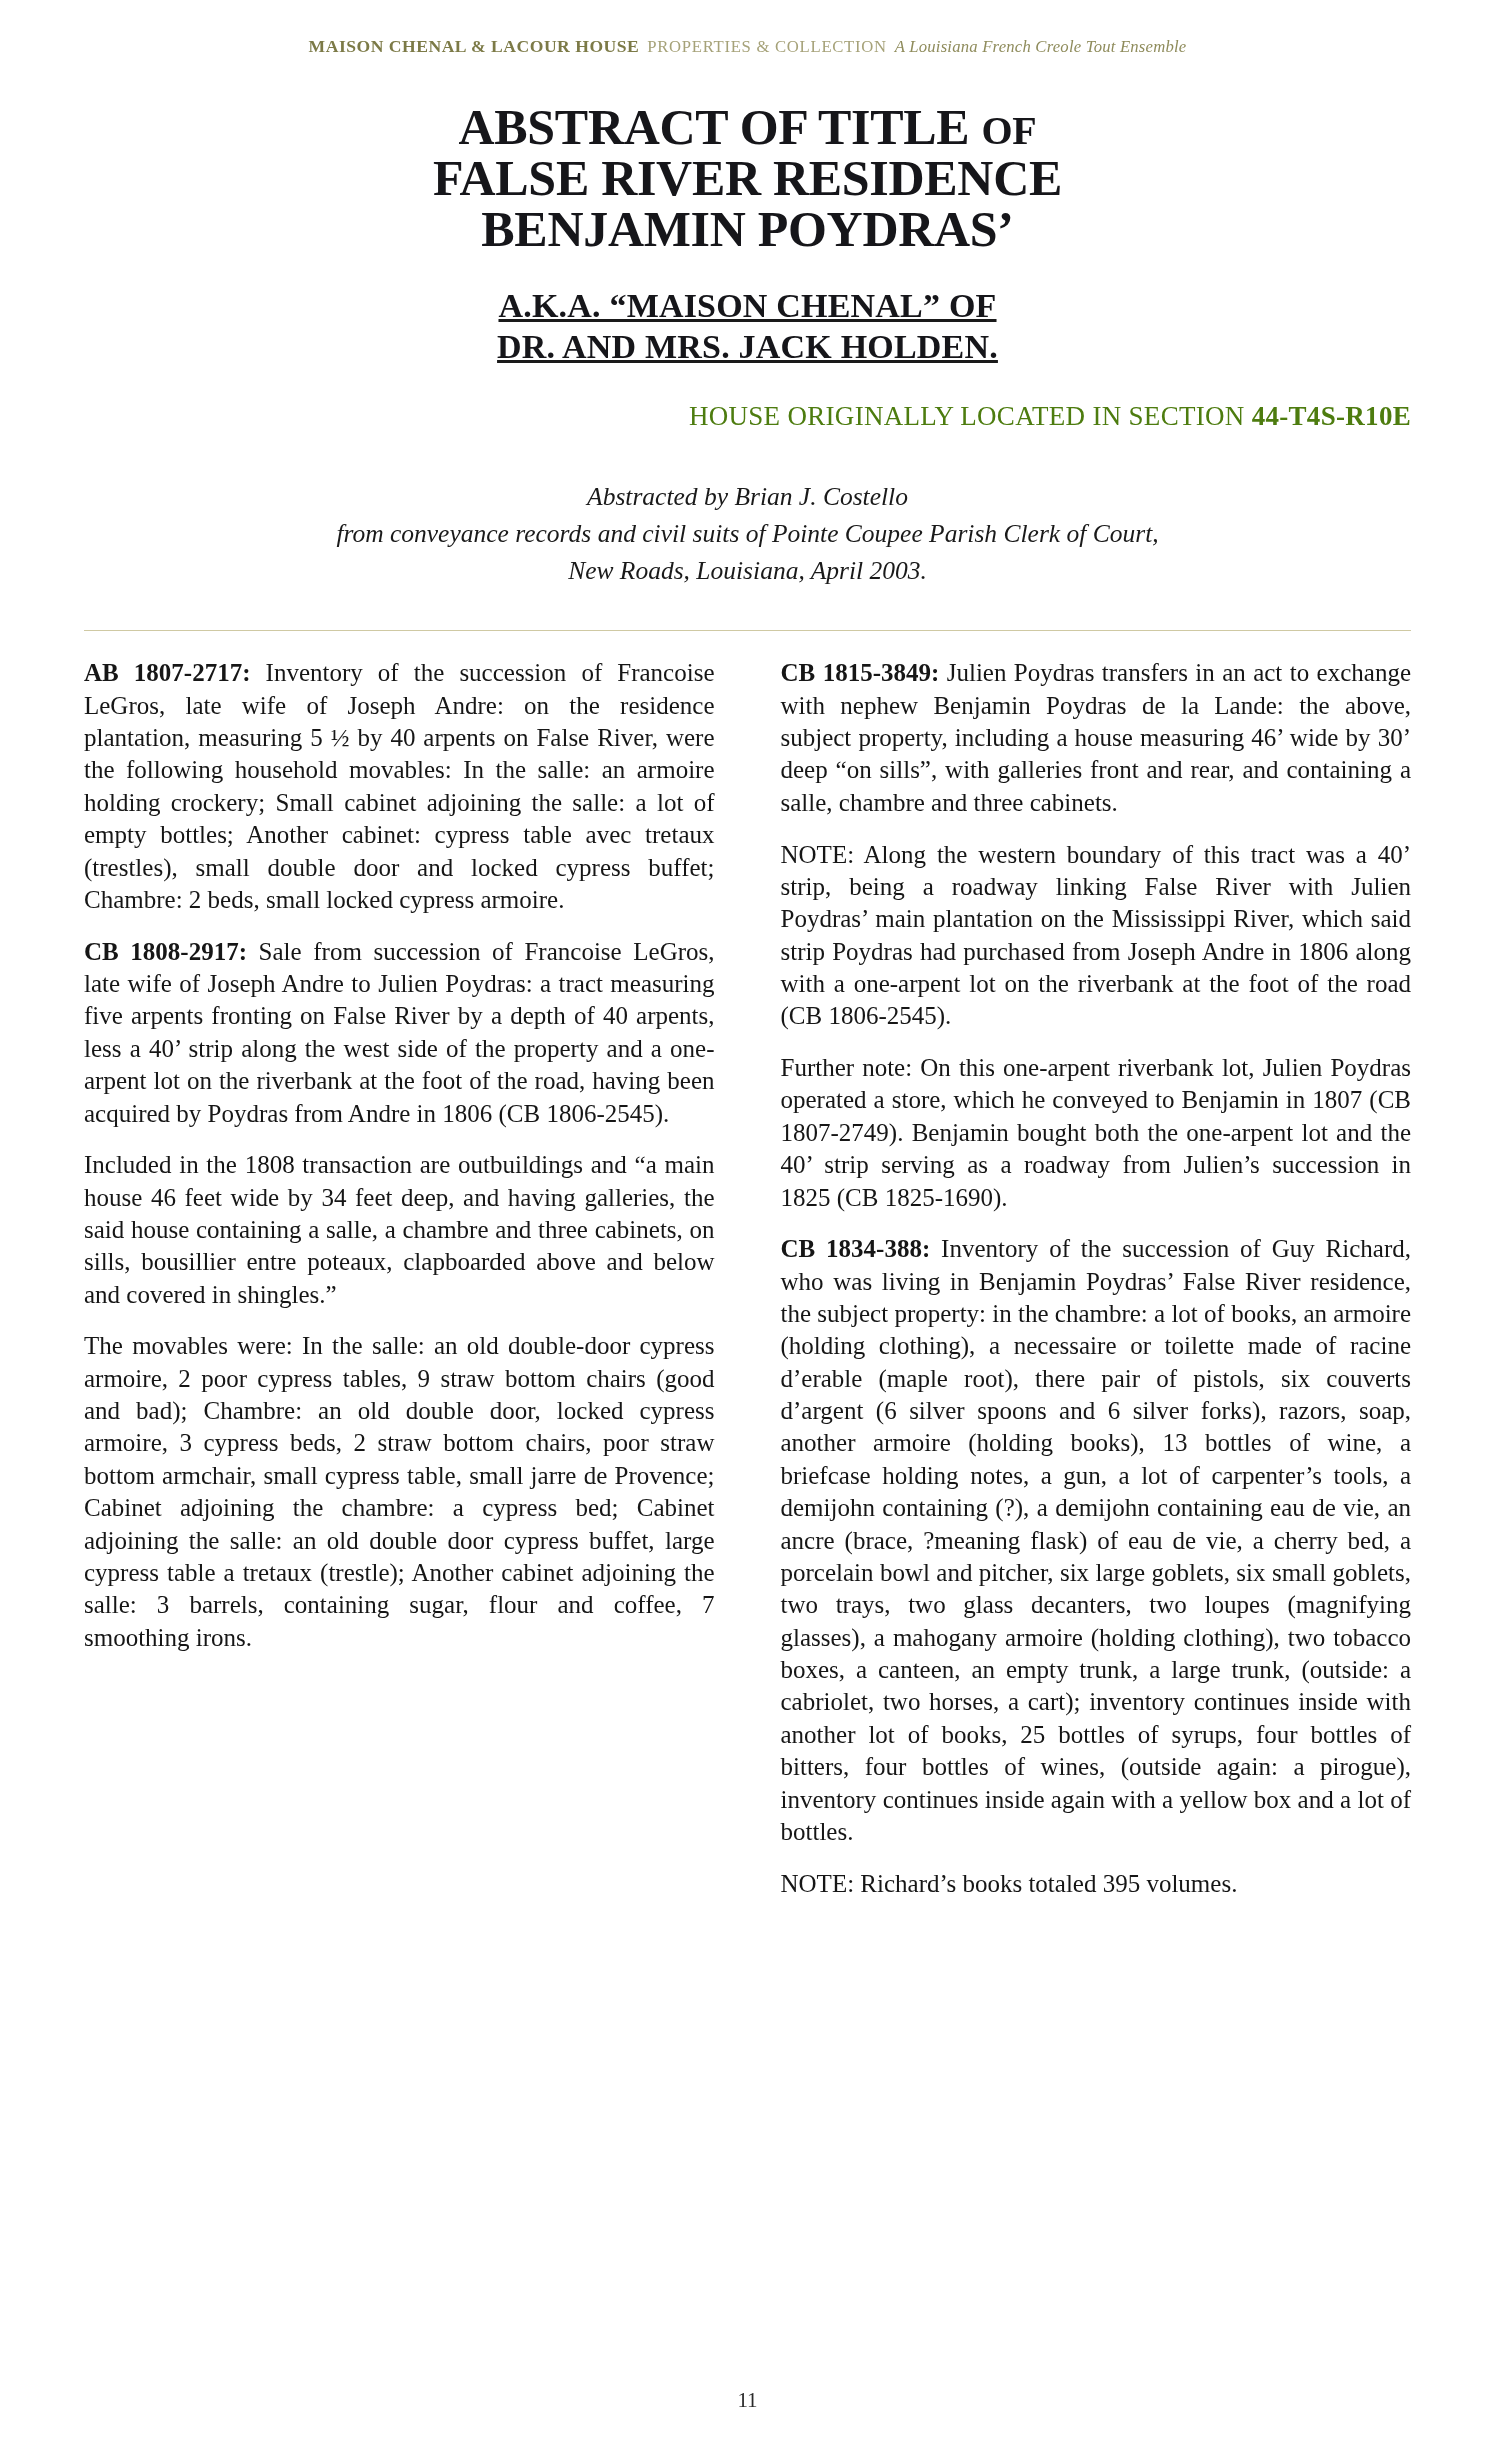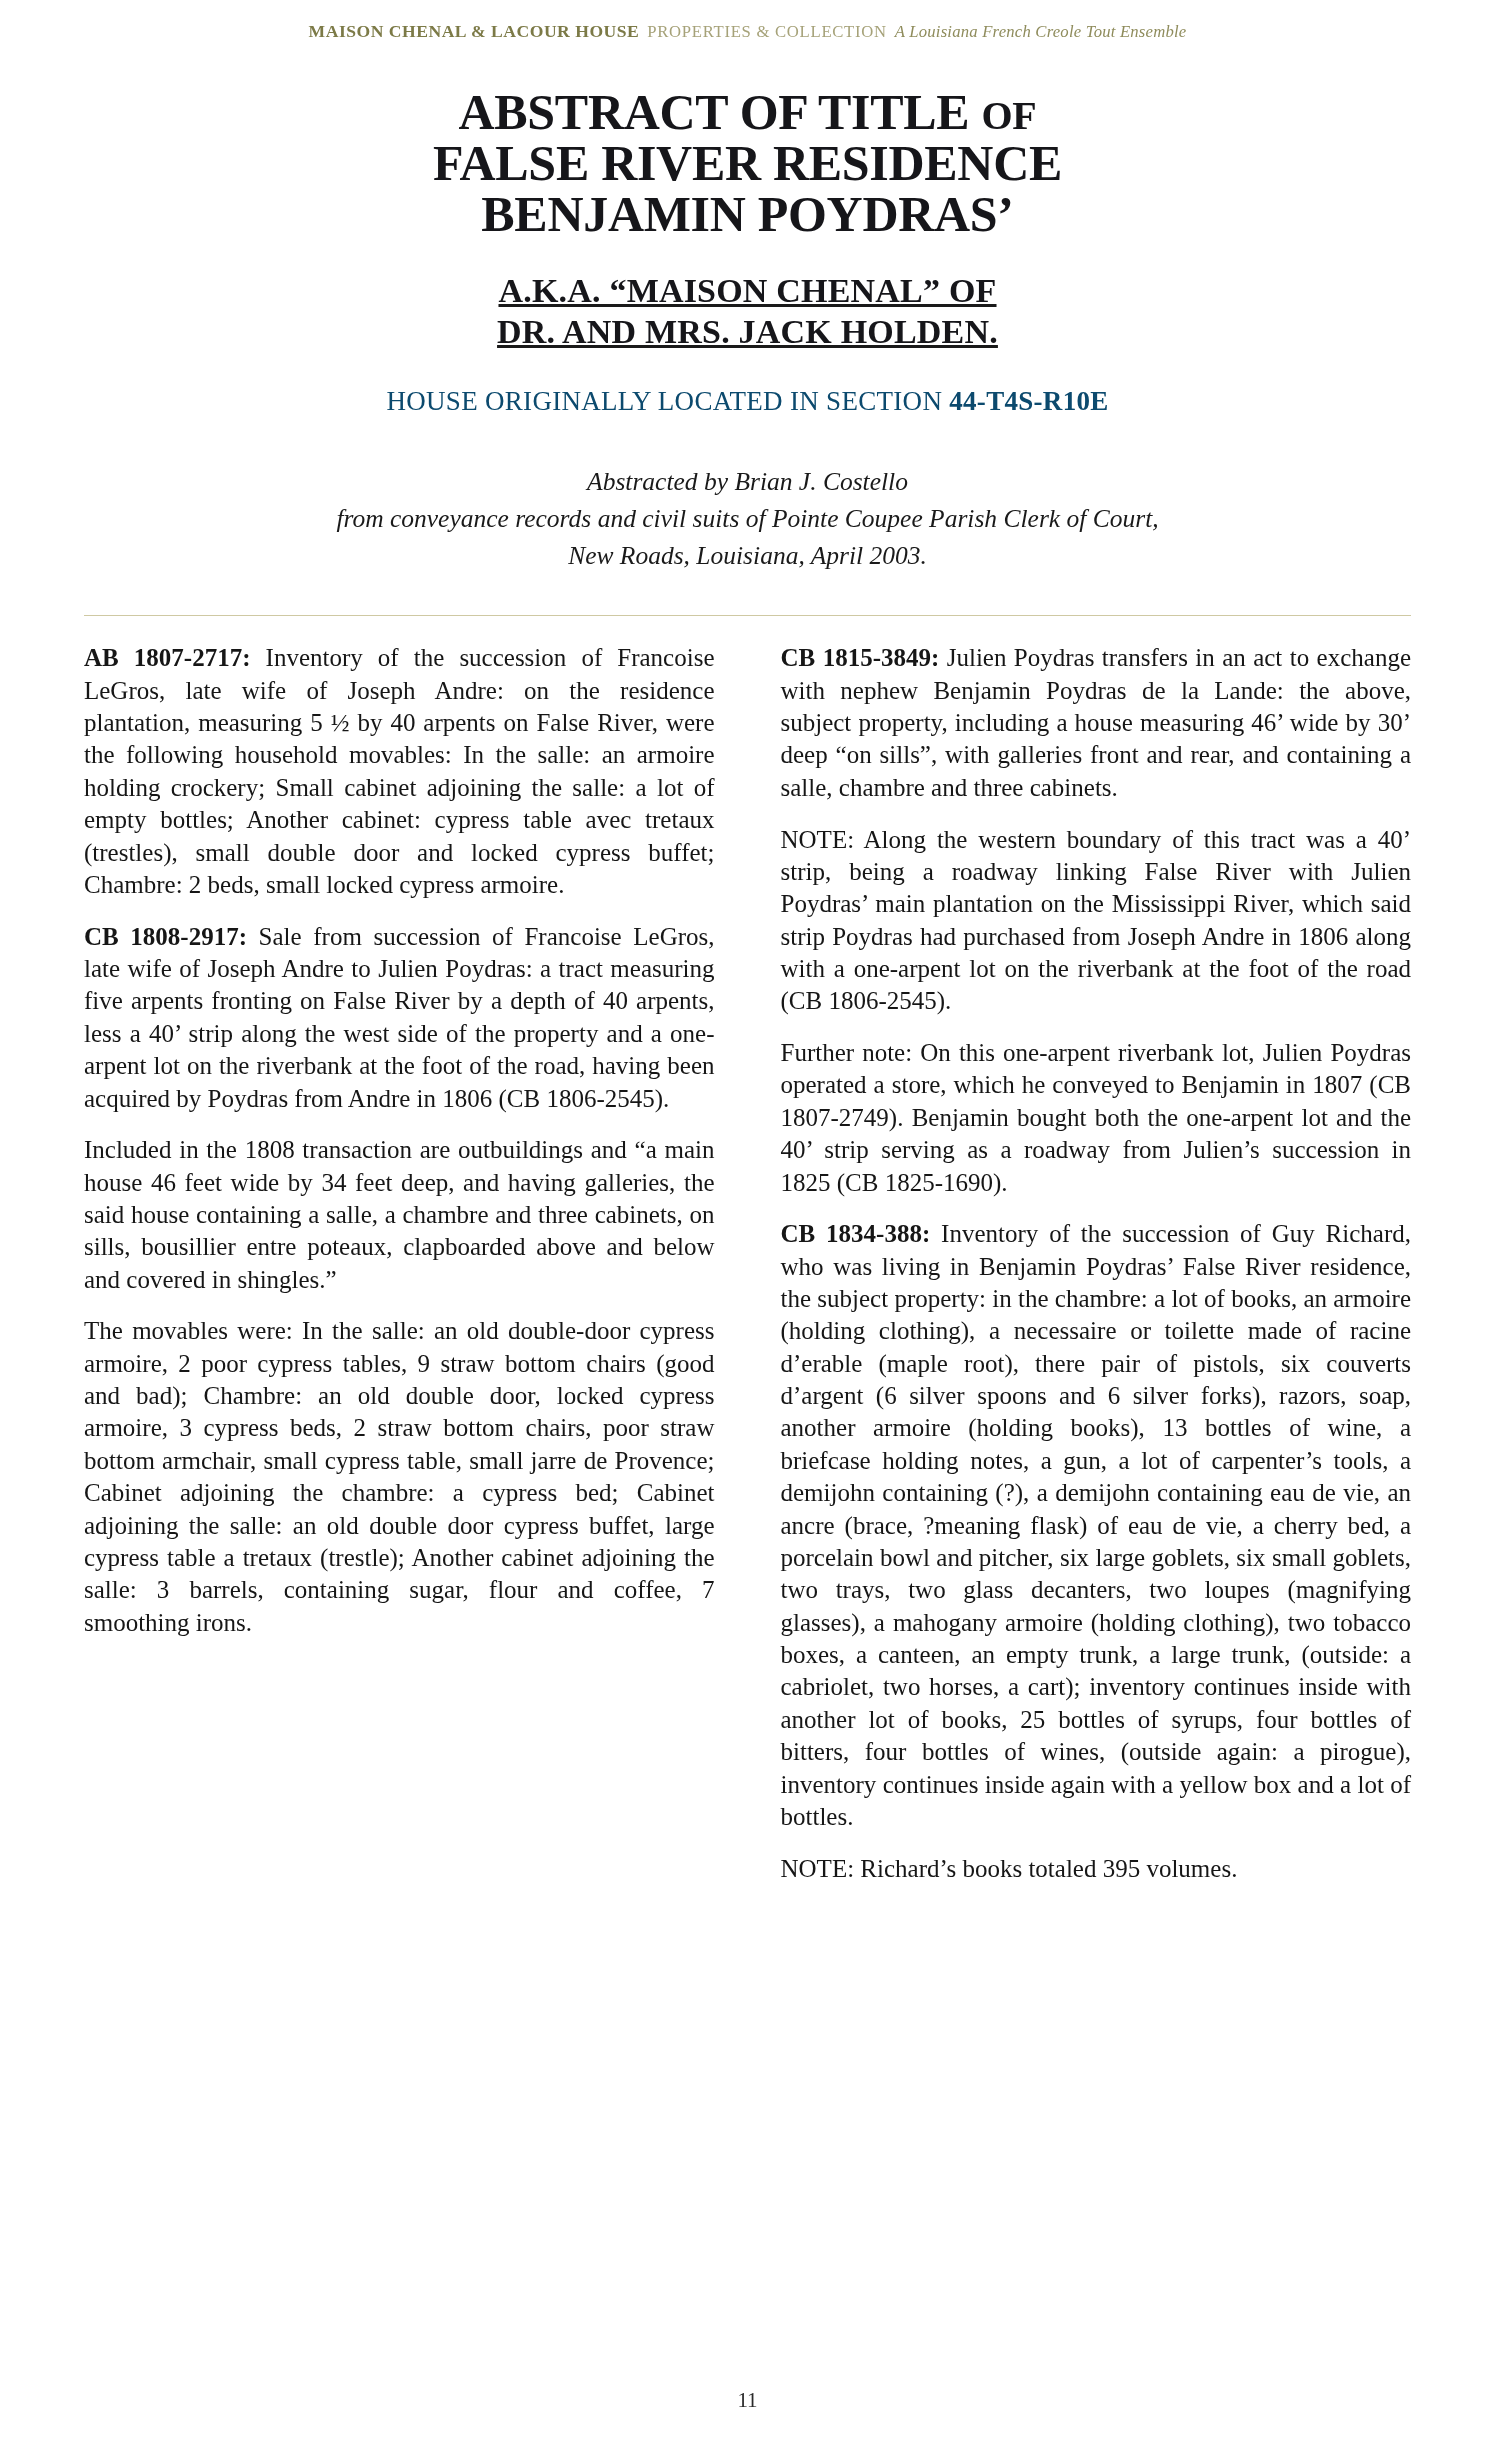--- a/index.html
+++ b/index.html
@@ -20,21 +20,21 @@
     width: 1495px;
     height: 2462px;
     box-sizing: border-box;
     padding: 0 84px;
     position: relative;
   }
 
   
   .running-header {
     text-align: center;
-    padding-top: 23px;
+    padding-top: 38px;
     line-height: 1;
     white-space: nowrap;
   }
   .rh-main {
     font-family: "Liberation Serif", "DejaVu Serif", serif;
     font-weight: bold;
     font-size: 17.6px;
     letter-spacing: 0.5px;
     color: #7c7a47;
   }
@@ -73,25 +73,25 @@
     text-decoration: underline;
   }
   .aka-line {
     font-weight: bold;
     font-size: 34px;
     line-height: 1.22;
     letter-spacing: 0.2px;
     color: #16161a;
   }
   .section-line {
-    text-align: center;
+    text-align: right;
     margin-top: 33px;
     font-size: 27px;
     letter-spacing: 0.3px;
-    color: #0c4a6e;
+    color: #4d7c0f;
   }
   .section-line b {
     font-weight: bold;
   }
   .attribution {
     text-align: center;
     margin-top: 47px;
     font-style: italic;
     font-size: 25.5px;
     line-height: 1.45;

